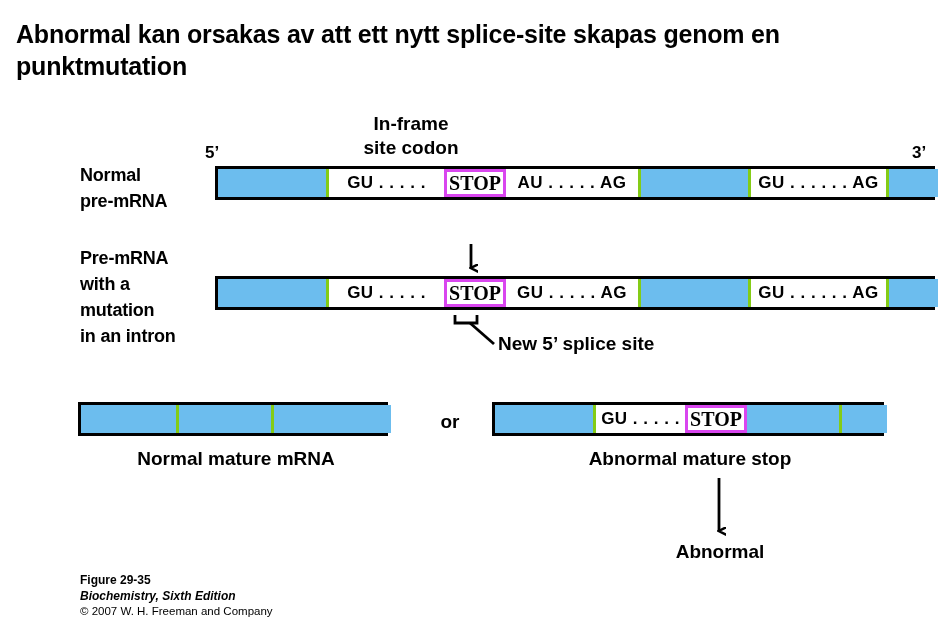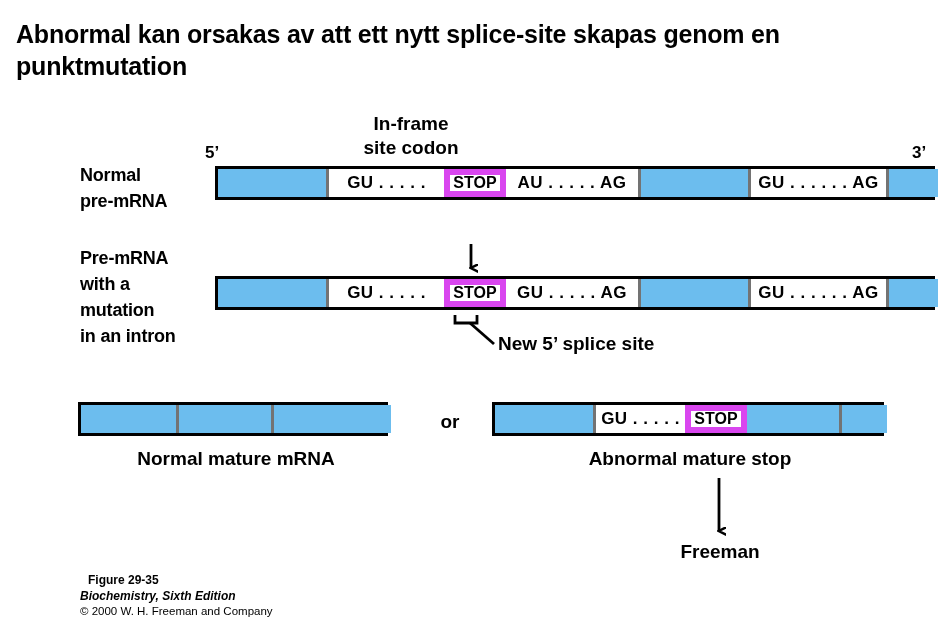--- a/index.html
+++ b/index.html
@@ -33,27 +33,28 @@
     box-sizing:border-box;
     display:flex;align-items:center;justify-content:center;
     font-size:17px;font-weight:bold;
     letter-spacing:0.5px;
     white-space:nowrap;
     height:100%;
     overflow:hidden;
   }
   .seg.exon{background:#6cbdee;}
   .seg.intron{background:#ffffff;}
-  .seg.sep{border-left:3px solid #737373;}
+  .seg.sep{border-left:3px solid #84cc16;}
   .seg.stop{
     background:#ffffff;
-    border:6px solid #d946ef;
-    font-size:16px;
+    border:3px solid #d946ef;
+    font-size:20px;
     letter-spacing:0px;
     height:100%;
+    font-family:Liberation Serif, serif;
   }
 
   
   .rowlabel{
     position:absolute;
     font-size:18px;font-weight:bold;line-height:1.45;
     letter-spacing:-0.2px;
   }
   .tick{
     position:absolute;font-size:17px;font-weight:bold;
@@ -65,21 +66,21 @@
   .captiontext{
     position:absolute;text-align:center;
     font-size:19px;font-weight:bold;
   }
 
   
   svg.overlay{position:absolute;left:0;top:0;width:948px;height:638px;pointer-events:none;}
 
   
   #footer{position:absolute;left:80px;top:572px;line-height:1.35;}
-  #footer .f1{font-size:12px;font-weight:bold;margin-left:8px;}
+  #footer .f1{font-size:12px;font-weight:bold;}
   #footer .f2{font-size:12px;font-weight:bold;font-style:italic;}
   #footer .f3{font-size:11.5px;}
 </style>
 </head>
 <body>
 
 <div class="stage">
 
   <div id="title">Abnormal kan orsakas av att ett nytt splice-site skapas genom en punktmutation</div>
 
@@ -130,36 +131,36 @@
 
   <div class="bar" id="bar-prod1" style="left: 492px; top: 402px; width: 392px;">
       <div class="seg exon" style="width: 98px; flex: 0 0 98px;"></div>
       <div class="seg intron sep" style="width: 92px; flex: 0 0 92px;">GU . . . . .</div>
       <div class="seg stop" style="width: 62px; flex: 0 0 62px;">STOP</div>
       <div class="seg exon" style="width: 92px; flex: 0 0 92px;"></div>
       <div class="seg exon sep" style="width: 48px; flex: 0 0 48px;"></div>
     </div>
   <div class="captiontext" style="left:492px;top:448px;width:396px;">Abnormal mature stop</div>
 
-  <div class="captiontext" style="left:620px;top:541px;width:200px;">Freeman</div>
+  <div class="captiontext" style="left:620px;top:541px;width:200px;">Abnormal</div>
 
   <svg class="overlay">
     <defs>
       <marker id="ah" markerWidth="9" markerHeight="9" refX="4.2" refY="7.4" orient="auto" markerUnits="userSpaceOnUse">
         <path d="M0.3,0 L4.2,7.6 L8.1,0" fill="none" stroke="#000" stroke-width="2.4"></path>
       </marker>
     </defs>
 
     <line x1="471" y1="244" x2="471" y2="268" stroke="#000" stroke-width="2.8" marker-end="url(#ah)"></line>
 
     <path d="M455,315 L455,323 L477,323 L477,315" fill="none" stroke="#000" stroke-width="2.8"></path>
     <line x1="470" y1="323" x2="494" y2="344" stroke="#000" stroke-width="2.8"></line>
 
     <line x1="719" y1="478" x2="719" y2="531" stroke="#000" stroke-width="2.8" marker-end="url(#ah)"></line>
   </svg>
 
   <div id="footer">
     <div class="f1">Figure 29-35</div>
     <div class="f2">Biochemistry, Sixth Edition</div>
-    <div class="f3">© 2000 W. H. Freeman and Company</div>
+    <div class="f3">© 2007 W. H. Freeman and Company</div>
   </div>
 
 </div>
 
 </body></html>

